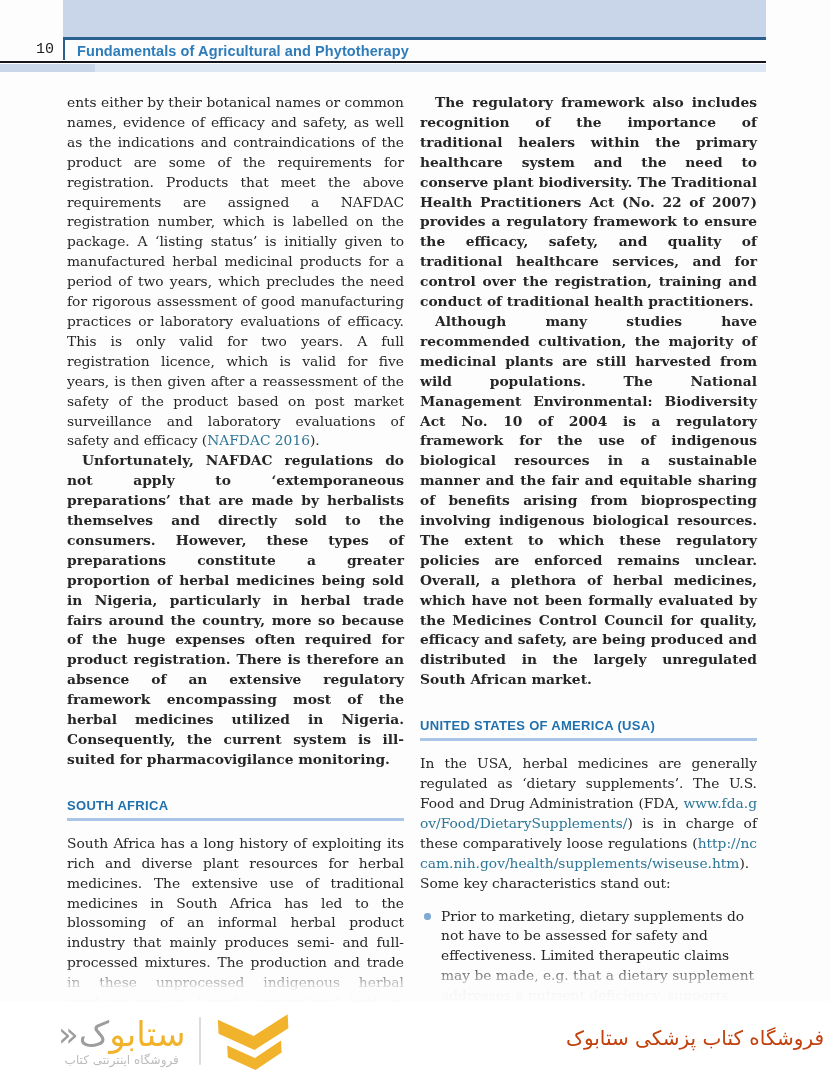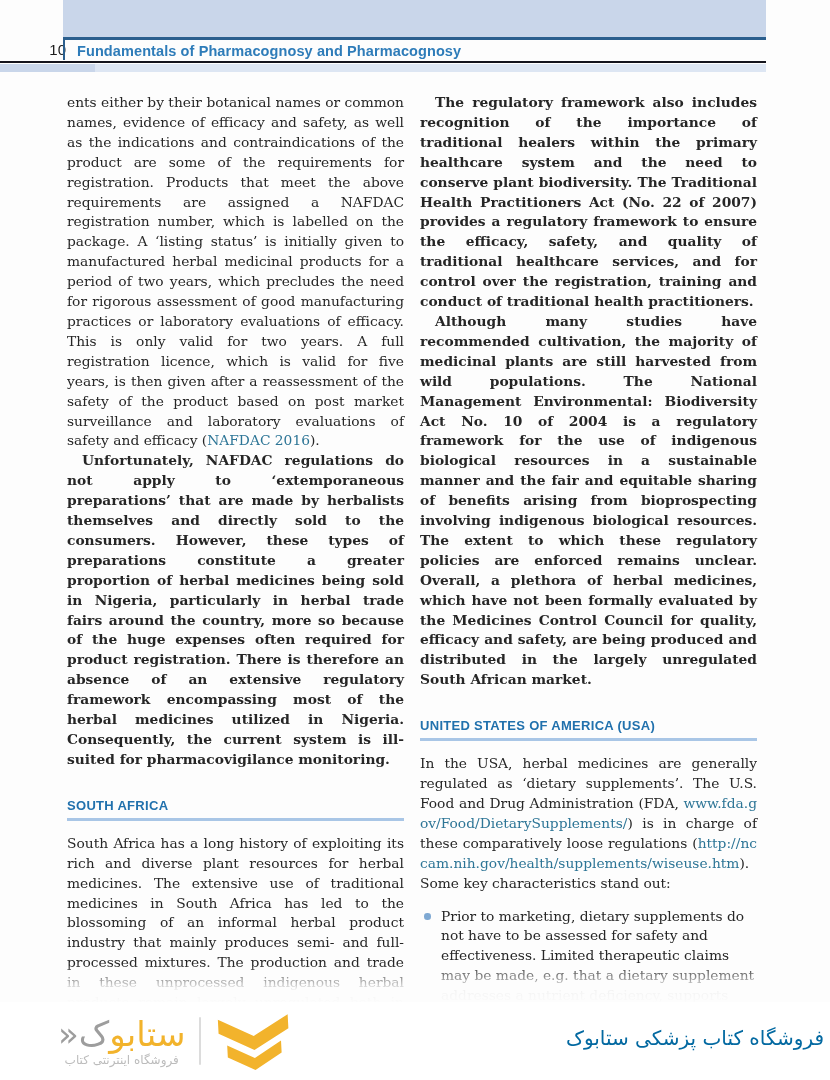--- a/index.html
+++ b/index.html
@@ -3,22 +3,22 @@
 <meta charset="utf-8">
 <style>
   html,body { margin:0; padding:0; background:#ffffff; }
   .page {
     position:relative; width:830px; height:1080px; background:#fdfdfd;
     overflow:hidden; font-family:"DejaVu Serif", serif;
   }
   
   .band { position:absolute; left:63px; top:0; width:703px; height:37px;
           background:#c9d6ea; border-bottom:3px solid #2b5f8e; }
-  .pagenum { position:absolute; left:12px; top:41px; width:54px; text-align:right;
-             font-family:Liberation Sans, sans-serif; font-size:15px; color:#1c1c1c; }
+  .pagenum { position:absolute; left:0; top:41px; width:54px; text-align:right;
+             font-family:Liberation Mono, monospace; font-size:15px; color:#1c1c1c; }
   .head-vline { position:absolute; left:63px; top:40px; width:2px; height:20px; background:#2b5f8e; }
   .head-title { position:absolute; left:77px; top:42.5px;
                 font-family:"Liberation Sans", sans-serif; font-size:14.5px; font-weight:700;
                 color:#2e7cb9; letter-spacing:0.1px; }
   .black-rule { position:absolute; left:0; top:61px; width:766px; height:2px; background:#14141c; }
   .pale-strip { position:absolute; left:0; top:64px; width:766px; height:8px; background:#dde6f3; }
   .pale-strip-dark { position:absolute; left:0; top:64px; width:95px; height:8px; background:#c9d6ea; }
   
   .main { position:absolute; left:67px; top:93px; width:699px; height:911px;
           display:flex; gap:16px; overflow:hidden; }
@@ -41,35 +41,35 @@
   .footer { position:absolute; left:0; bottom:0; width:830px; height:78px; background:#fff;
             display:flex; align-items:center; justify-content:space-between; }
   .brand { display:flex; align-items:center; gap:14px; padding-left:58px; }
   .wordmark-block { direction:rtl; text-align:center; }
   .wordmark { font-family:"DejaVu Sans", sans-serif; font-weight:400; font-size:34px;
               line-height:36px; color:#f2b32c; }
   .wordmark .gray { color:#9d9d9d; }
   .brand-tagline { font-family:"DejaVu Sans", sans-serif; font-size:12px; color:#bcbcbc; margin-top:1px; }
   .brand-divider { width:2px; height:48px; background:#dcdcdc; border-radius:1px; }
   .footer-right { text-align:right; padding-right:6px; }
-  .footer-fa { font-family:"DejaVu Sans", sans-serif; font-size:20px; color:#0369a1;
+  .footer-fa { font-family:"DejaVu Sans", sans-serif; font-size:20px; color:#c2410c;
                direction:rtl; margin-bottom:7px; }
   .footer-url { font-family:"DejaVu Sans", sans-serif; font-weight:700; font-size:24px;
                 letter-spacing:7px; color:#1d1d1b; white-space:nowrap; }
   .footer-url .y { color:#f5b50a; }
 </style>
 </head>
 <body>
 
 <div class="page">
 
   <div class="band"></div>
   <div class="pagenum">10</div>
   <div class="head-vline"></div>
-  <div class="head-title">Fundamentals of Pharmacognosy and Pharmacognosy</div>
+  <div class="head-title">Fundamentals of Agricultural and Phytotherapy</div>
   <div class="black-rule"></div>
   <div class="pale-strip"></div>
   <div class="pale-strip-dark"></div>
 
   <div class="main">
 
     <div class="col">
       <p><span>ents either by their botanical names or common names, evidence of efficacy and safety, as well as the indications and contraindications of the product are some of the requirements for registration. Products that meet the above requirements are assigned a NAFDAC registration number, which is labelled on the package. A ‘listing status’ is initially given to manufactured herbal medicinal products for a period of two years, which precludes the need for rigorous assessment of good manufacturing practices or laboratory evaluations of efficacy. This is only valid for two years. A full registration licence, which is valid for five years, is then given after a reassessment of the safety of the product based on post market surveillance and laboratory evaluations of safety and efficacy (</span><span class="link">NAFDAC 2016</span><span>).</span></p>
       <p class="ind">Unfortunately, NAFDAC regulations do not apply to ‘extemporaneous preparations’ that are made by herbalists themselves and directly sold to the consumers. However, these types of preparations constitute a greater proportion of herbal medicines being sold in Nigeria, particularly in herbal trade fairs around the country, more so because of the huge expenses often required for product registration. There is therefore an absence of an extensive regulatory framework encompassing most of the herbal medicines utilized in Nigeria. Consequently, the current system is ill-suited for pharmacovigilance monitoring.</p>
       <h2>SOUTH AFRICA</h2>

